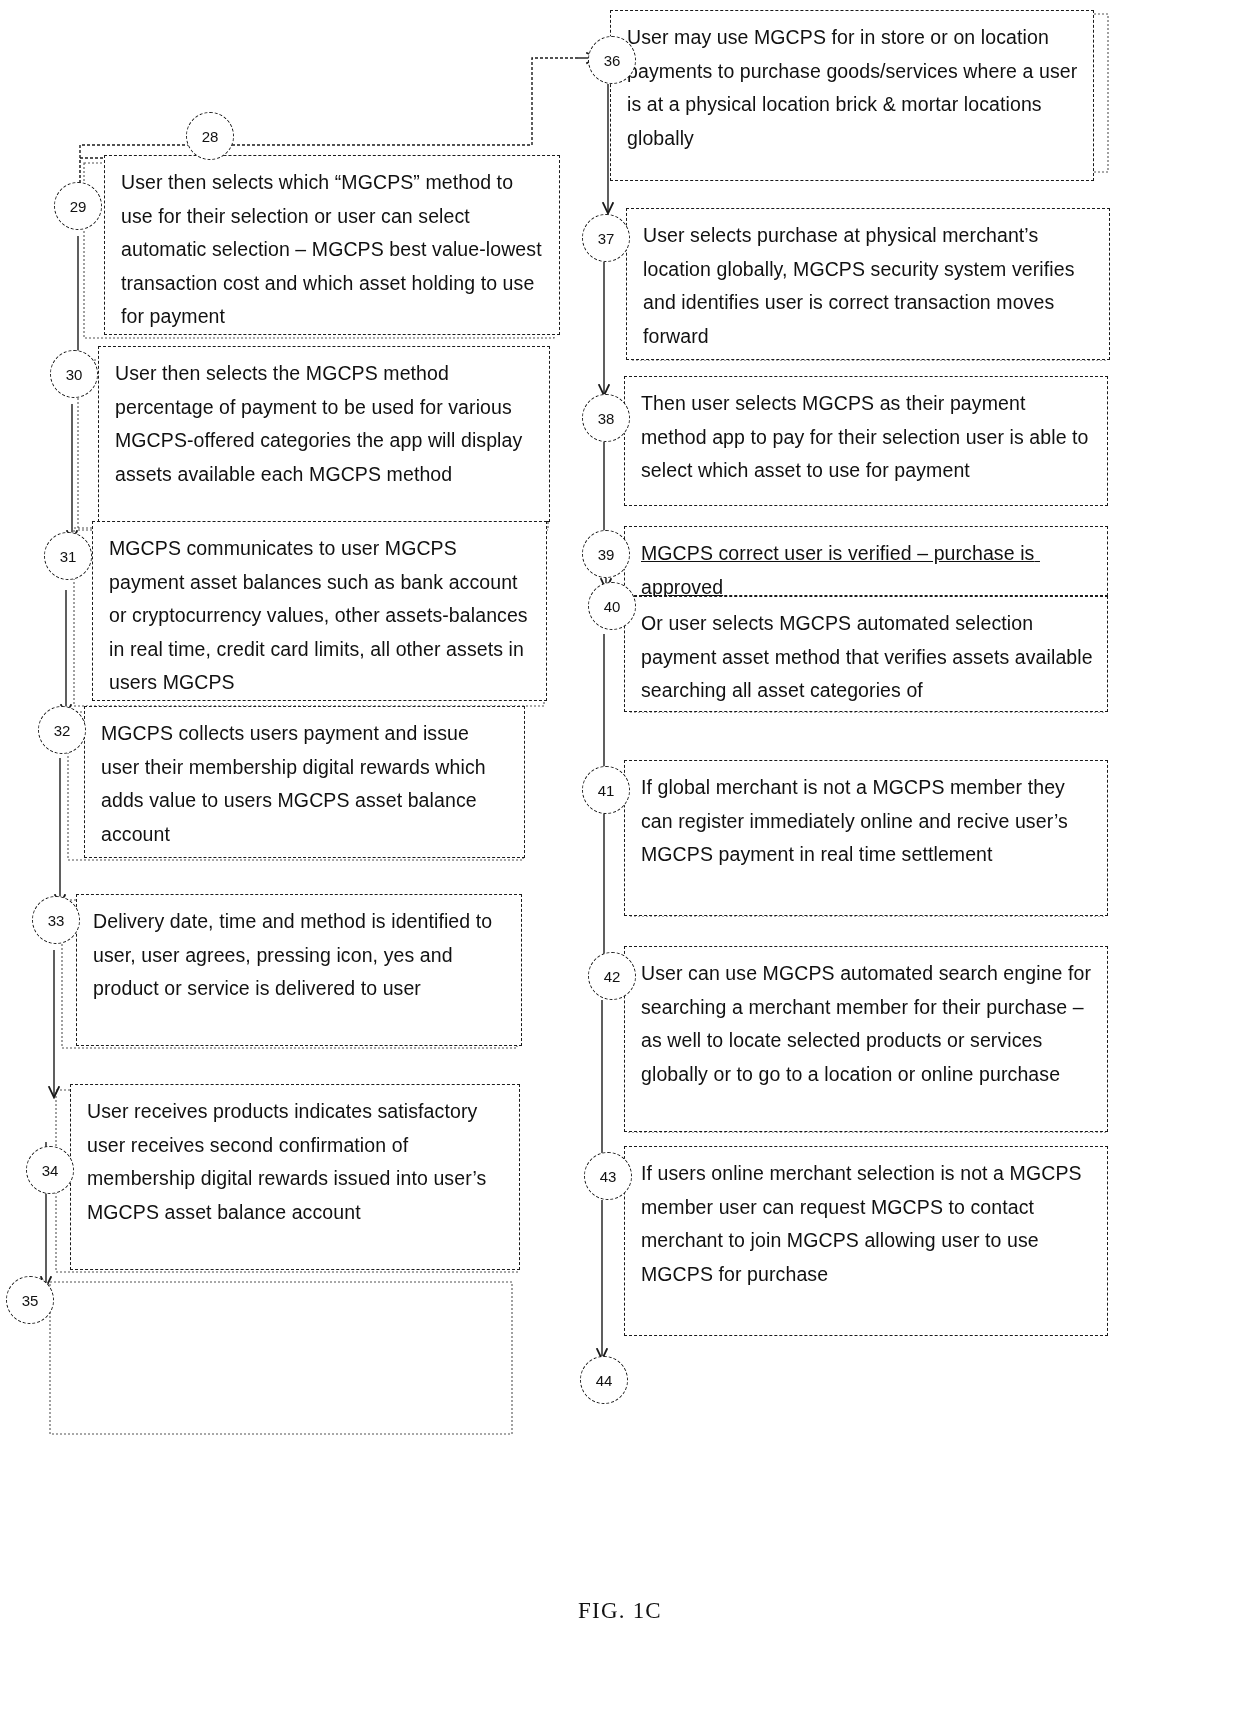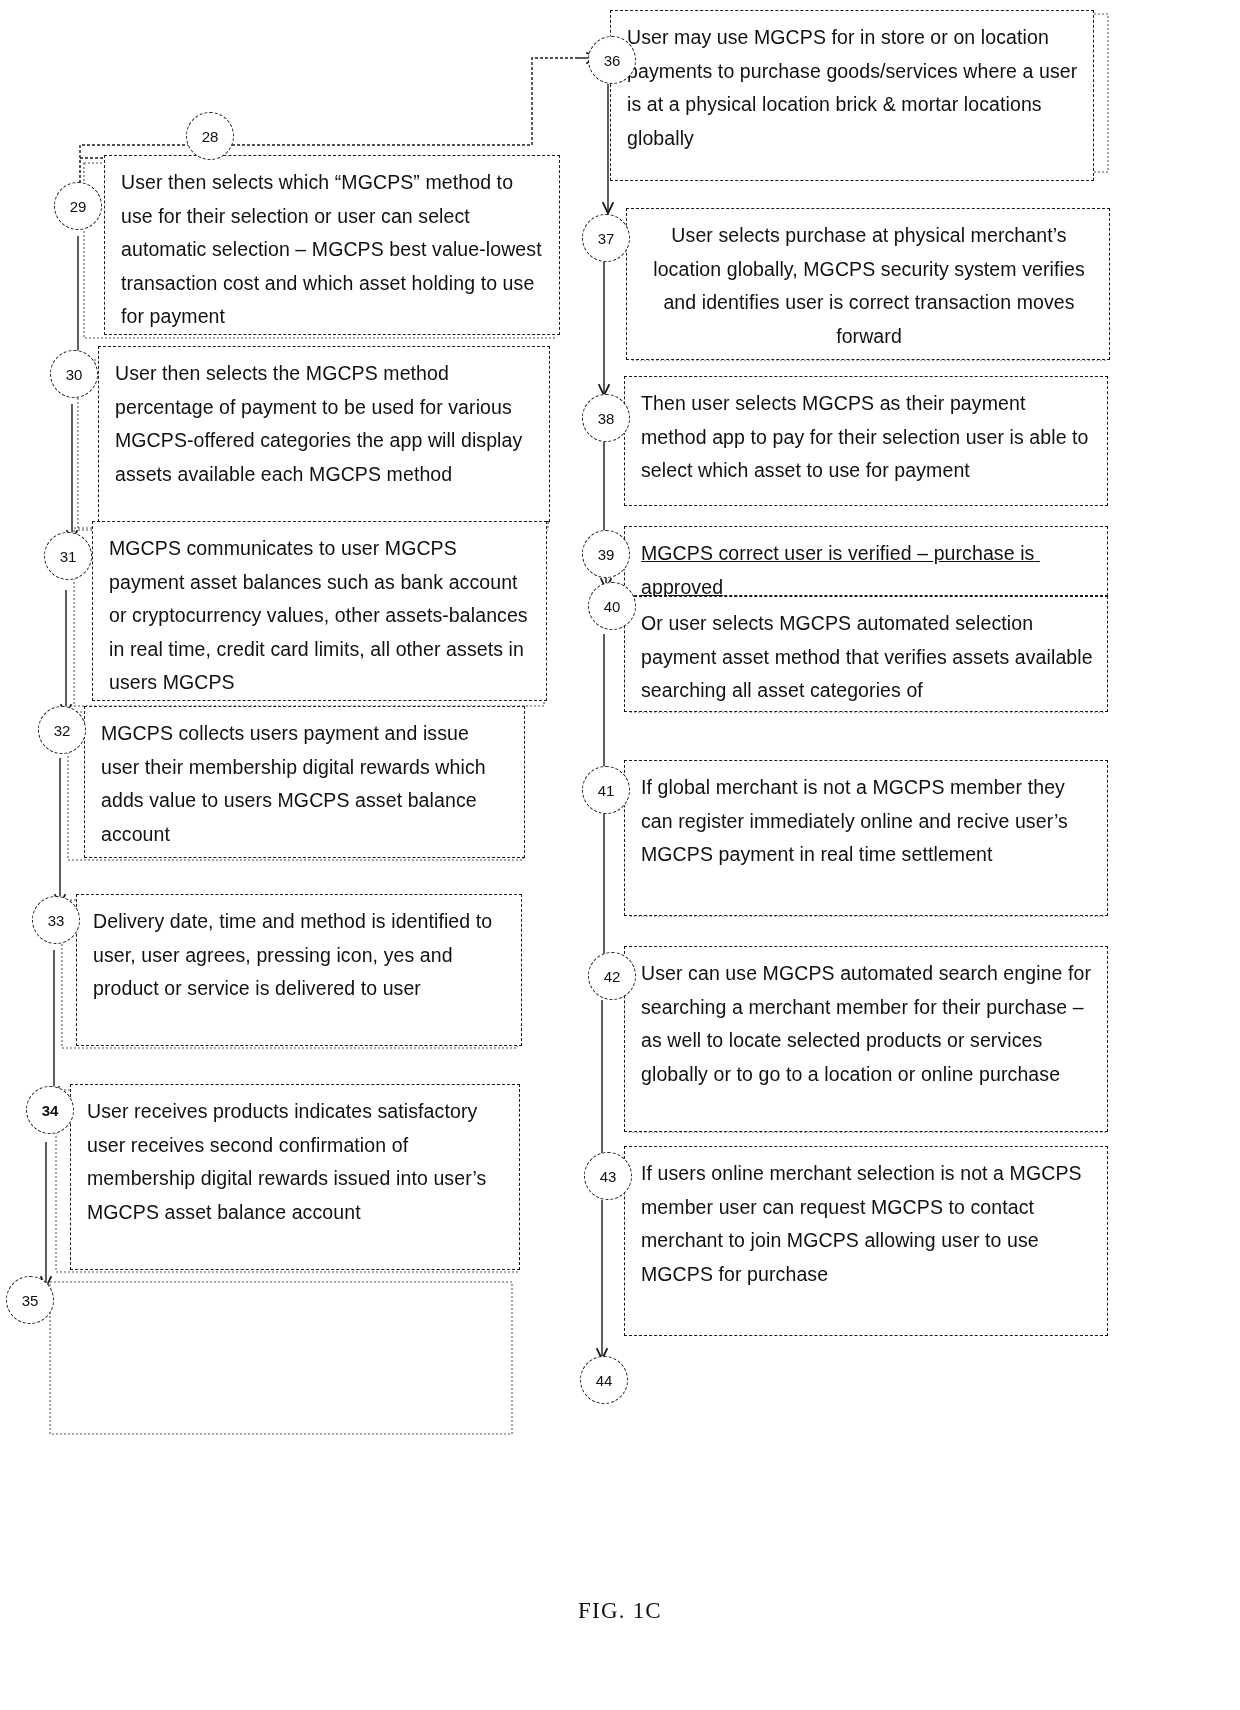--- a/index.html
+++ b/index.html
@@ -174,21 +174,21 @@
 
   <div class="fbox" style="left:70px; top:1084px; width:450px; height:186px;">
     <span class="txt">User receives products indicates satisfactory user receives second confirmation of membership digital rewards issued into user’s MGCPS asset balance account</span>
   </div>
 
 
   <div class="fbox" style="left:610px; top:10px; width:484px; height:171px;">
     <span class="txt">User may use MGCPS for in store or on location payments to purchase goods/services where a user is at a physical location brick &amp; mortar locations globally</span>
   </div>
 
-  <div class="fbox" style="left:626px; top:208px; width:484px; height:152px;text-align:center;">
+  <div class="fbox" style="left:626px; top:208px; width:484px; height:152px;">
     <span class="txt">User selects purchase at physical merchant’s location globally, MGCPS security system verifies and identifies user is correct transaction moves forward</span>
   </div>
 
   <div class="fbox" style="left:624px; top:376px; width:484px; height:130px;">
     <span class="txt">Then user selects MGCPS as their payment method app to pay for their selection user is able to select which asset to use for payment</span>
   </div>
 
   <div class="fbox" style="left:624px; top:526px; width:484px; height:70px;text-decoration:underline;">
     <span class="txt">MGCPS correct user is verified – purchase is approved</span>
   </div>
@@ -220,21 +220,21 @@
   </div>
   <div class="bubble" style="left:44px; top:532px;">
     <span>31</span>
   </div>
   <div class="bubble" style="left:38px; top:706px;">
     <span>32</span>
   </div>
   <div class="bubble" style="left:32px; top:896px;">
     <span>33</span>
   </div>
-  <div class="bubble" style="left:26px; top:1086px;font-weight:bold;">
+  <div class="bubble" style="left:26px; top:1146px;">
     <span>34</span>
   </div>
   <div class="bubble" style="left:6px; top:1276px;">
     <span>35</span>
   </div>
 
   <div class="bubble" style="left:588px; top:36px;">
     <span>36</span>
   </div>
   <div class="bubble" style="left:582px; top:214px;">

